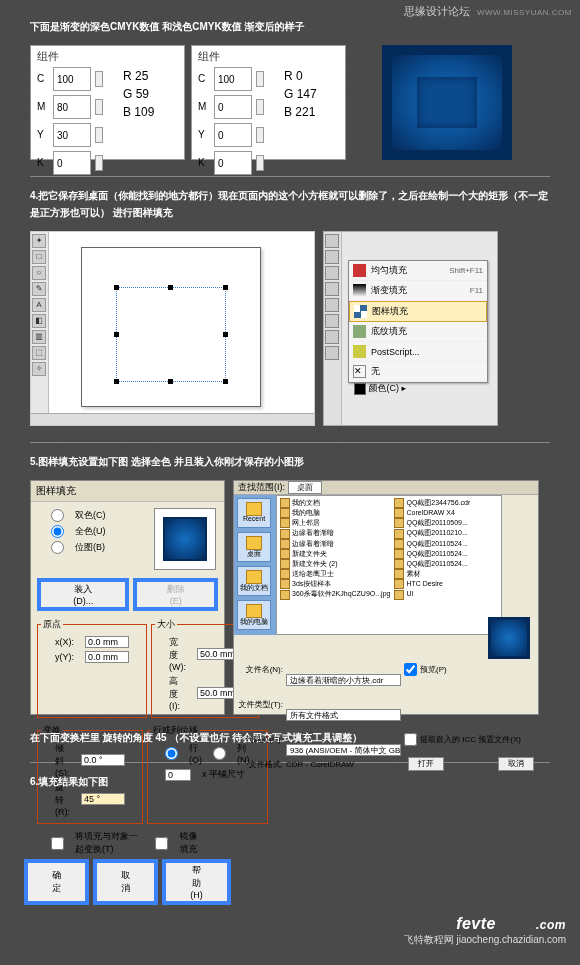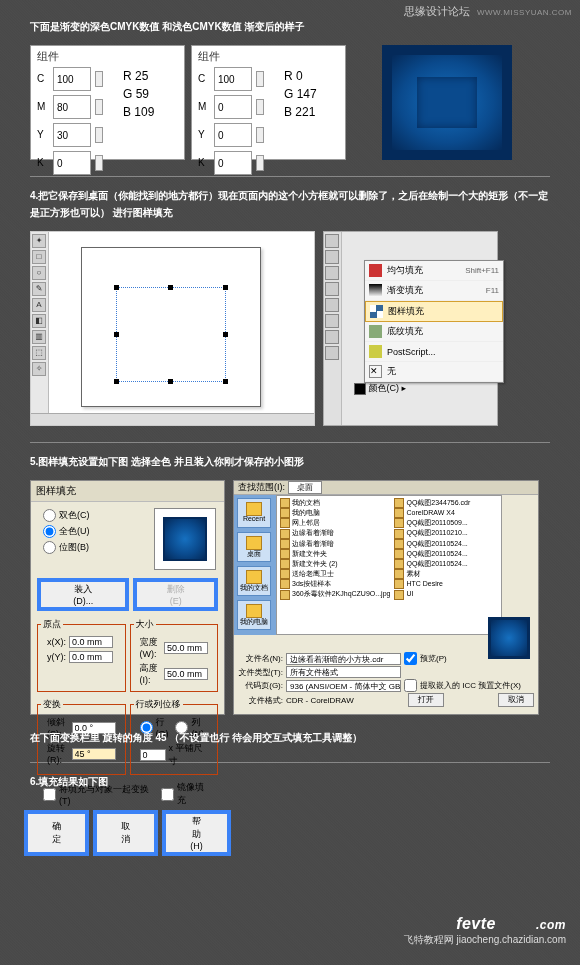--- a/index.html
+++ b/index.html
@@ -94,42 +94,42 @@
   width: 175px; height: 195px; background:#e8e8e8; border:1px solid #aaa;
   font-size: 9px; color:#000; position:relative;
 }
 .menu-img .tool-col {
   position:absolute; left:0; top:0; width:18px; height:100%;
   background:#e0e0e0; border-right:1px solid #bbb;
   display:flex;flex-direction:column;gap:2px;padding:2px 1px;
 }
 .menu-img .tool-col span { width:14px;height:14px;background:#ccc;border:1px solid #888;display:block; }
 .menu-img .menu-list {
-  position:absolute; left:40px; top:28px; width:140px; background:#f5f5f5;
+  position:absolute; left:24px; top:28px; width:140px; background:#f5f5f5;
   border:1px solid #888; box-shadow:1px 1px 2px rgba(0,0,0,0.3);
 }
 .menu-img .menu-list .mi {
   display:flex; align-items:center; padding:3px 4px; gap:5px; border-bottom:1px solid #eee;
 }
 .menu-img .menu-list .mi.sel { background:#fff0c0; border:1px solid #d4a030; }
 .menu-img .menu-list .mi .mic { width:13px;height:13px; display:inline-block; }
 .menu-img .menu-list .mi .sc { margin-left:auto; font-size:8px; color:#666; }
 .menu-img .color-row {
   position:absolute; bottom:30px; left:30px; font-size:9px;
 }
 .menu-img .color-row .sw { width:12px;height:12px;background:#000;border:1px solid #666;display:inline-block;vertical-align:middle; }
 
 .section5-imgs { display: flex; gap: 8px; }
 .dialog1 {
   width: 195px; height: 235px; background:#ece9d8; border:1px solid #888;
   color:#000; font-size:9px; padding:0;
 }
 .dialog1 .dlg-title { background:#e0dcc8; padding:3px 5px; font-size:10px; border-bottom:1px solid #bbb; }
 .dialog1 .dlg-body { padding:4px 6px; }
-.dialog1 .opt-row { display:flex; align-items:center; gap:3px; margin:3px 6px; }
+.dialog1 .opt-row { display:flex; align-items:center; gap:11px; margin:3px 14px; }
 .dialog1 .preview {
   float:right; width:62px; height:62px; background:#fff; border:1px solid #888;
   display:flex;align-items:center;justify-content:center; margin:2px 2px 4px 4px;
 }
 .dialog1 .preview .pbox {
   width:44px;height:44px;
   background: radial-gradient(ellipse at center, #1670c0 0%, #0a4a8d 55%, #042a5a 100%);
   border:2px solid #042a5a;
 }
 .dialog1 .btns-row { margin:4px 0; display:flex; gap:4px; }
@@ -178,21 +178,21 @@
   border:3px solid #042a5a;
 }
 .dialog2 .bottom-form {
   position:absolute; left:0; bottom:0; width:100%; height:65px;
   padding:2px 4px; font-size:8px;
 }
 .dialog2 .bottom-form .brow { display:flex; align-items:center; margin:1px 0; gap:3px; }
 .dialog2 .bottom-form .brow .blbl { width:45px; text-align:right; }
 .dialog2 .bottom-form .brow .binput {
   flex:1; max-width:115px; background:#fff; border:1px solid #888; padding:0 3px; height:12px;
-  font-size:8px; overflow:hidden; white-space:nowrap;
+  font-size:8px; overflow:hidden; white-space:nowrap;margin-top:22px;
 }
 .dialog2 .bottom-form .bbtn {
   width:36px; height:14px; background:#efefef; border:1px solid #888;
   font-size:8px; text-align:center; line-height:12px; margin-left:auto;
 }
 
 .footer-logo {
   position:absolute; bottom:18px; right:14px;
   text-align:right; color:#fff;
 }

